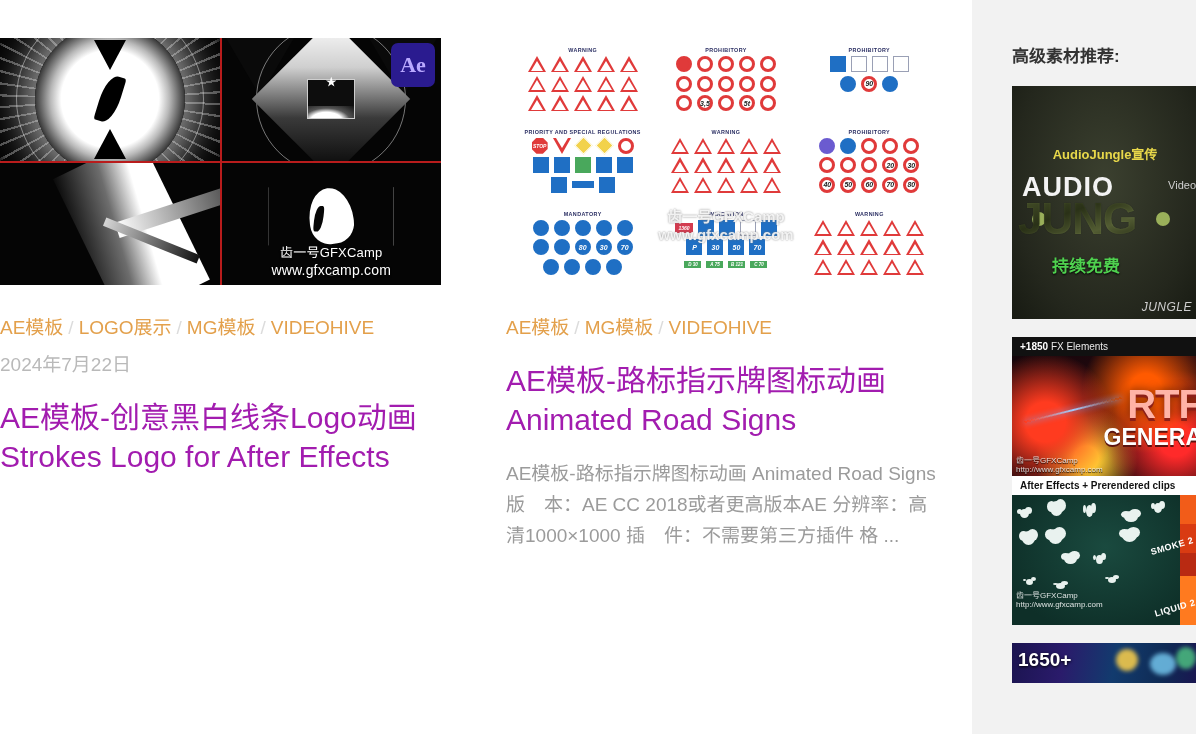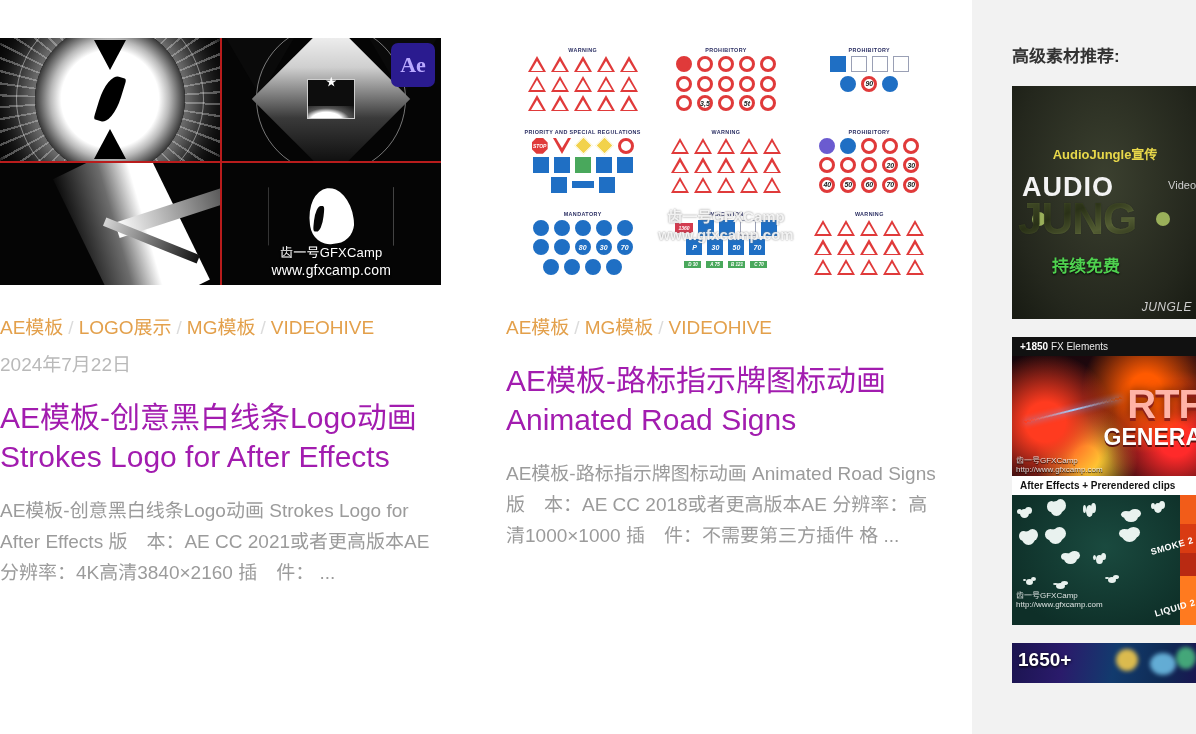--- a/index.html
+++ b/index.html
@@ -261,21 +261,20 @@
       <div class="cats">
         <a>AE模板</a><span class="sep">/</span><a>LOGO展示</a><span class="sep">/</span><a>MG模板</a><span class="sep">/</span><a>VIDEOHIVE</a>
       </div>
 
       <div class="date">2024年7月22日</div>
 
       <h2 class="title">
         <a>AE模板-创意黑白线条Logo动画 Strokes Logo for After Effects</a>
       </h2>
 
-      <p class="excerpt">AE模板-创意黑白线条Logo动画 Strokes Logo for After Effects 版　本：AE CC 2021或者更高版本AE 分辨率：4K高清3840×2160 插　件： ...</p>
     </article>
 
     <article class="post-col second">
       <a class="thumb-link" title="AE模板-路标指示牌图标动画 Animated Road Signs 预览图">
         <div class="thumb t2">
 
           <div class="sgroup">
             <div class="gtitle">WARNING</div>
             <div class="srow">
                 <i class="sgn tri"></i>

